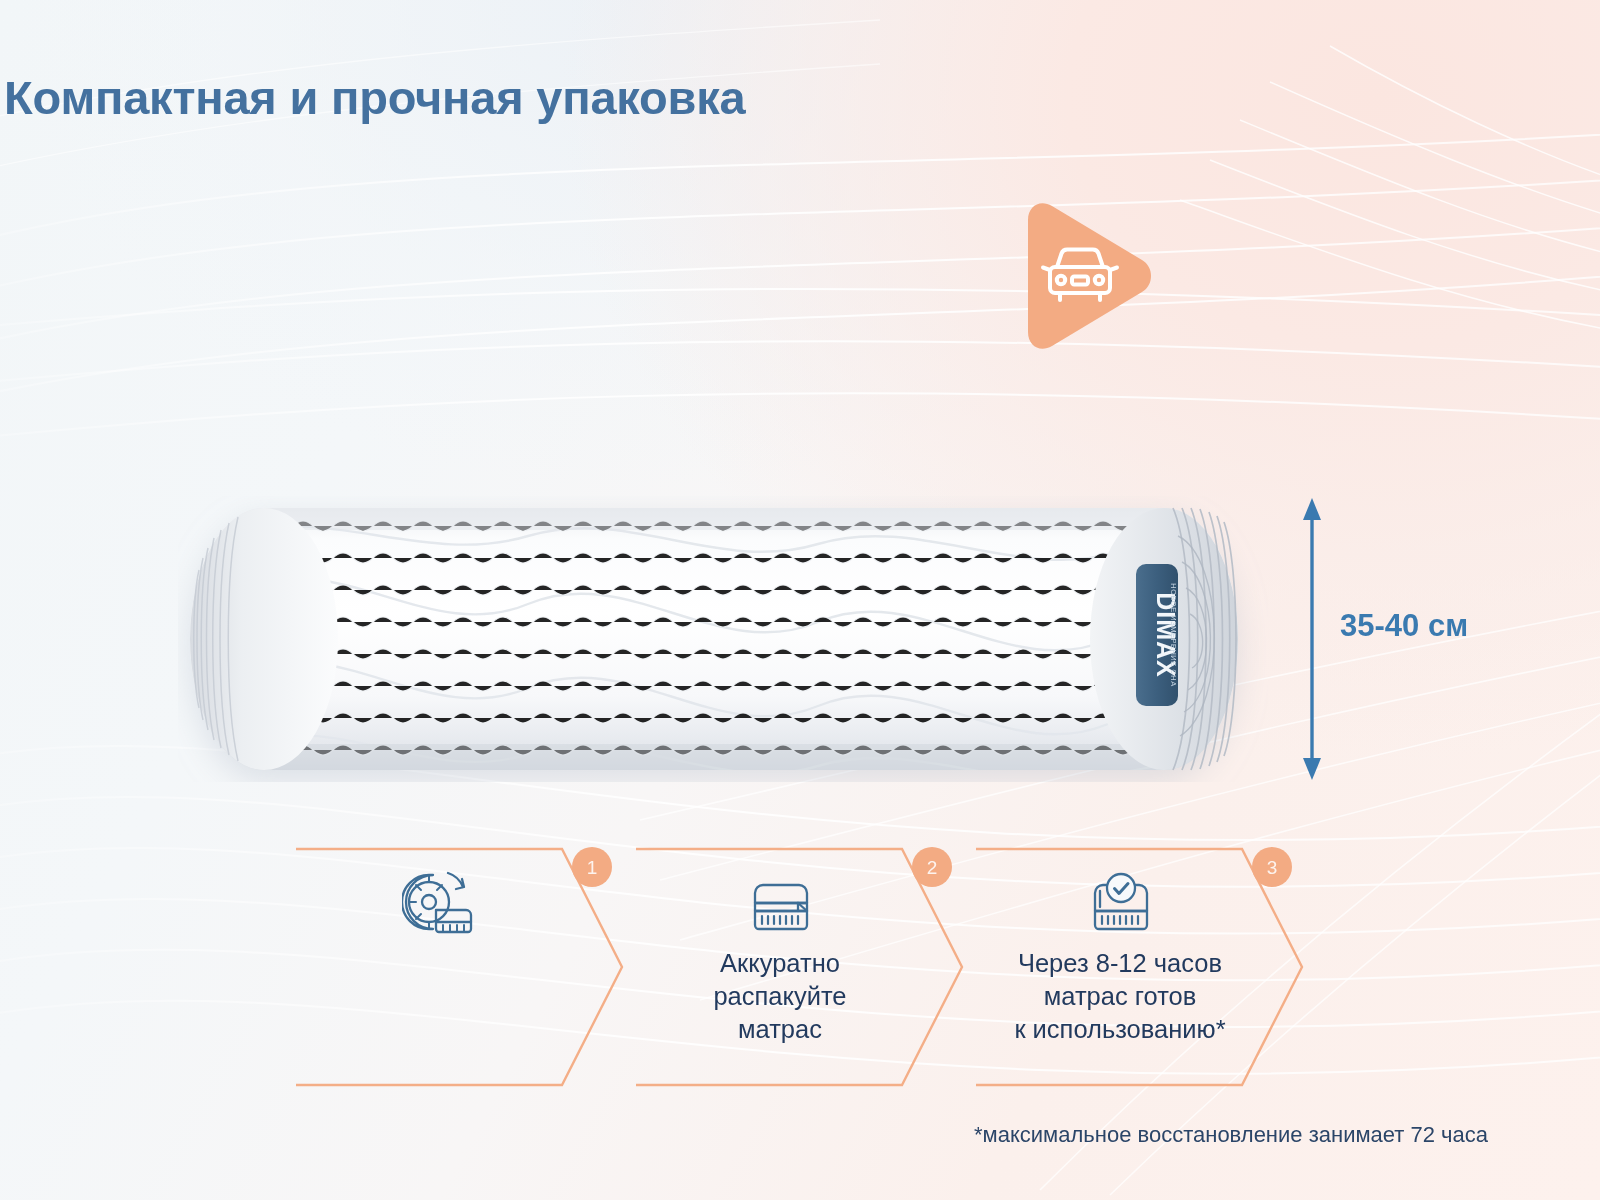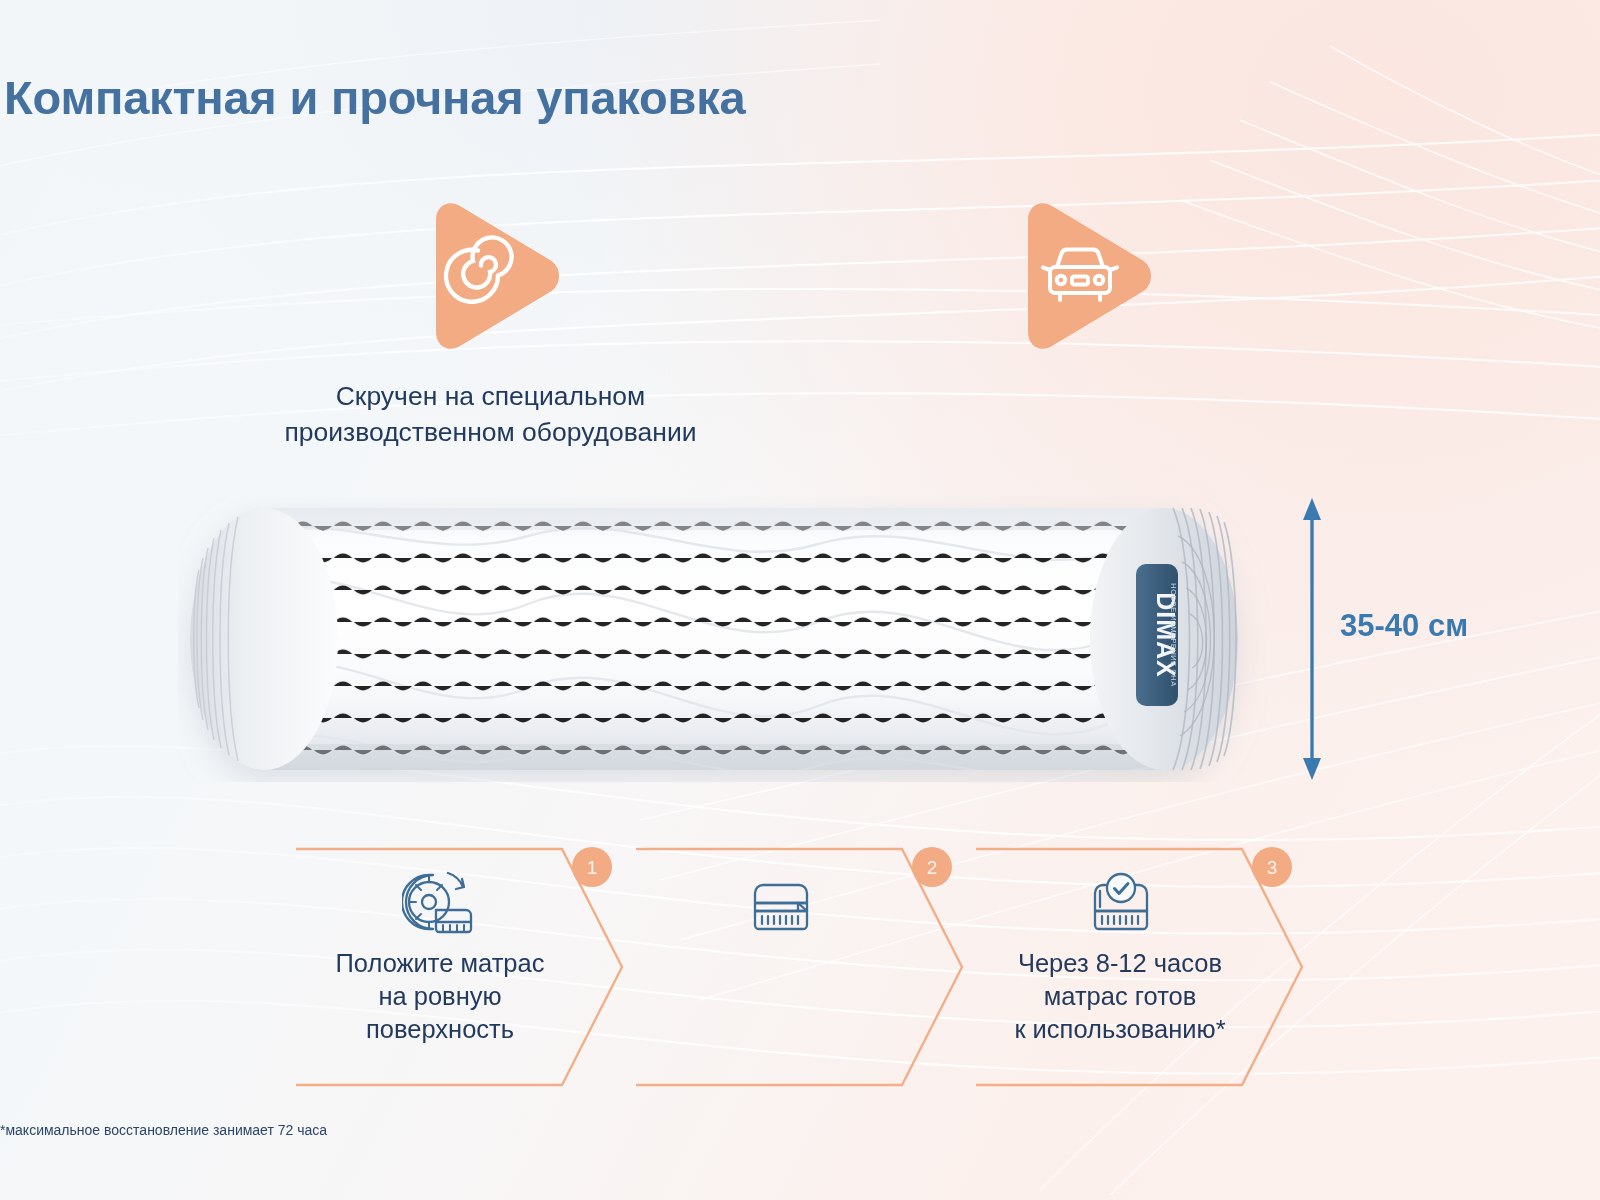--- a/index.html
+++ b/index.html
@@ -108,22 +108,22 @@
     font-size: 25.5px;
     line-height: 1.30;
     color: #223a5e;
     white-space: pre-line;
   }
 
   
   .footnote {
     position: absolute;
     left: 0; top: 1122px; width: 1488px;
-    text-align: left;
-    font-size: 14px;
+    text-align: right;
+    font-size: 22px;
     color: #2b4568;
   }
 </style>
 </head>
 <body>
 
 <div id="stage">
 
   <svg class="bg-lines" viewBox="0 0 1600 1200" preserveAspectRatio="none">
     <defs>
@@ -166,37 +166,20 @@
       <path d="M1330,46  C 1430,104 1530,150 1610,178"></path>
     </g>
     <g stroke="#ffffff" stroke-opacity="0.55" fill="none" stroke-width="1.4">
       <path d="M-20,120 C 260,60 560,40 880,20"></path>
       <path d="M-20,170 C 260,108 560,86 880,64"></path>
     </g>
   </svg>
 
   <h1 class="title">Компактная и прочная упаковка</h1>
 
-  <div class="feature" id="feature-roll">
-    <div class="tri-wrap">
-      <svg width="150" height="160" viewBox="0 0 150 160">
-        <path d="M20,24 C20,10 32,3 44,10 L134,64 C146,71 146,89 134,96 L44,150
-                 C32,157 20,150 20,136 Z" fill="#f3ab83"></path>
-        <g fill="none" stroke="#ffffff" stroke-width="4.4" stroke-linecap="round">
-          <path d="M62,54.5
-                   a26,26 0 1 0 20,25
-                   a19.5,19.5 0 1 0 -25,-14.5
-                   a13.5,13.5 0 1 0 17,11
-                   a7.5,7.5 0 1 0 -9,-6.5"></path>
-        </g>
-      </svg>
-    </div>
-    <div class="feature-label">Скручен на специальном
-производственном оборудовании</div>
-  </div>
 
   <div class="feature" id="feature-car">
     <div class="tri-wrap">
       <svg width="150" height="160" viewBox="0 0 150 160">
         <path d="M20,24 C20,10 32,3 44,10 L134,64 C146,71 146,89 134,96 L44,150
                  C32,157 20,150 20,136 Z" fill="#f3ab83"></path>
         <g fill="none" stroke="#ffffff" stroke-width="4" stroke-linecap="round" stroke-linejoin="round">
 
           <path d="M49,71 l4.5,-13.5 a6,6 0 0 1 5.7,-4.1 h25.6 a6,6 0 0 1 5.7,4.1 L95,71"></path>
 
@@ -360,23 +343,20 @@
                 <path d="M55,58 v6"></path>
                 <path d="M62,58 v6"></path>
             </g>
 
             <path d="M46,6 a24,24 0 0 1 15,14"></path>
             <path d="M54,22 l8,-2 l-2,-8"></path>
           </g>
         </svg>
       </div>
       <div class="step-badge">1</div>
-      <div class="step-label">Положите матрас
-на ровную
-поверхность</div>
     </div>
 
     <div class="step" id="step-2">
       <svg class="step-chevron" width="336" height="248" viewBox="0 0 336 248">
         <path d="M0,6 H266 L326,124 L266,242 H0" fill="none" stroke="#f4ae87" stroke-width="2.4" stroke-linejoin="miter"></path>
       </svg>
       <div class="step-icon">
         <svg width="78" height="72" viewBox="0 0 78 72">
           <g fill="none" stroke="#3e6e96" stroke-width="2.3" stroke-linecap="round" stroke-linejoin="round">
 
@@ -392,20 +372,23 @@
                 <path d="M32,49 v8"></path>
               <path d="M38,49 v8"></path>
                 <path d="M44,49 v8"></path>
                 <path d="M50,49 v8"></path>
               <path d="M56,49 v8"></path>
             </g>
           </g>
         </svg>
       </div>
       <div class="step-badge">2</div>
+      <div class="step-label">Аккуратно
+распакуйте
+матрас</div>
     </div>
 
     <div class="step" id="step-3">
       <svg class="step-chevron" width="336" height="248" viewBox="0 0 336 248">
         <path d="M0,6 H266 L326,124 L266,242 H0" fill="none" stroke="#f4ae87" stroke-width="2.4" stroke-linejoin="miter"></path>
       </svg>
       <div class="step-icon">
         <svg width="78" height="72" viewBox="0 0 78 72">
           <g fill="none" stroke="#3e6e96" stroke-width="2.3" stroke-linecap="round" stroke-linejoin="round">
 

